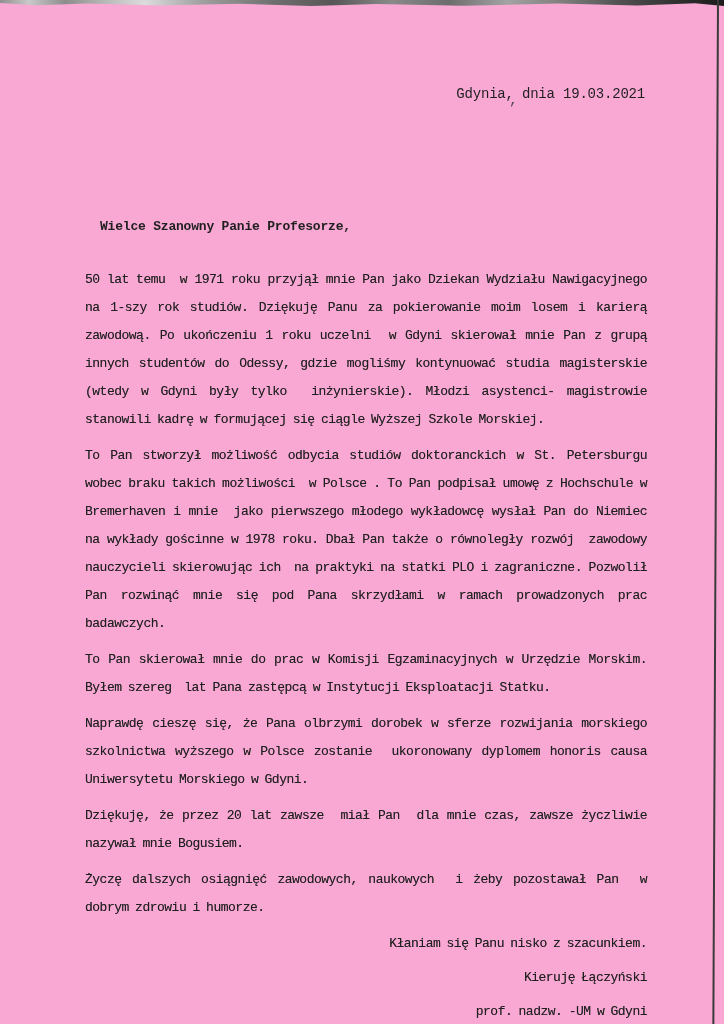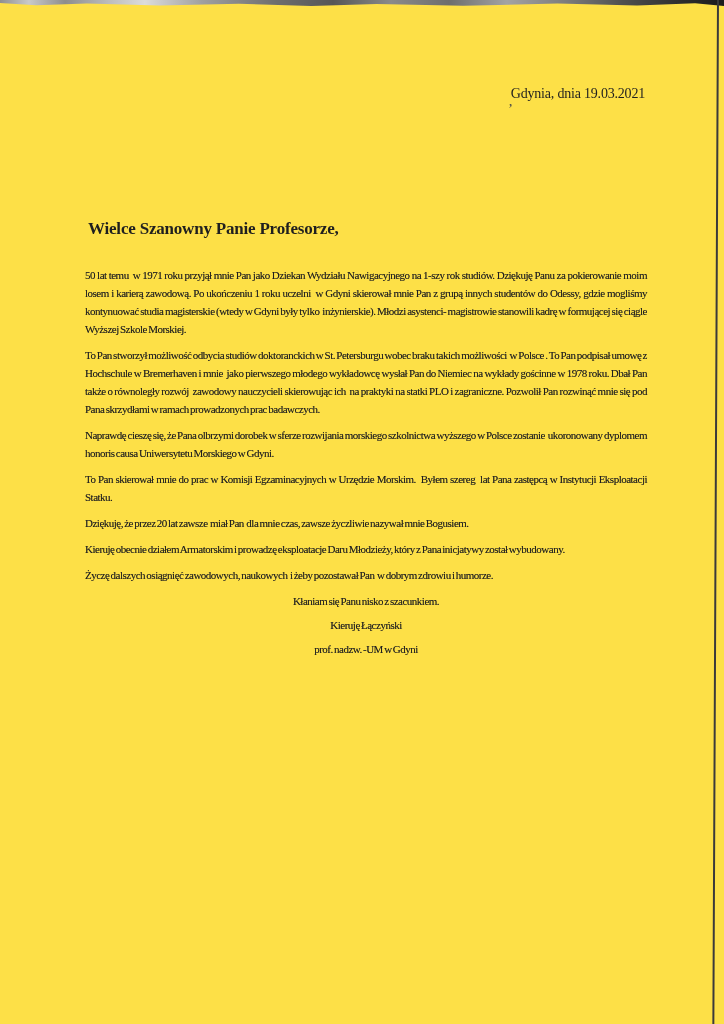--- a/index.html
+++ b/index.html
@@ -4,23 +4,23 @@
 <style>
   html, body {
     margin: 0;
     padding: 0;
     background: #ffffff;
   }
   .page {
     position: relative;
     width: 724px;
     height: 1024px;
-    background: #fde047;
+    background: #f9a8d4;
     overflow: hidden;
-    font-family: Liberation Serif, serif;
+    font-family: Liberation Mono, monospace;
     color: #1f1f1f;
   }
   
   .scan-top {
     position: absolute;
     top: 0; left: 0;
     width: 724px; height: 6px;
     background: linear-gradient(90deg,
       #8f8f8f 0%, #c9c9c9 4%, #8d8d8d 9%, #bcbcbc 15%, #dcdcdc 20%,
       #9f9f9f 28%, #6e6e6e 38%, #565656 46%, #8a8a8a 54%, #6d6d6d 62%,
@@ -48,67 +48,66 @@
     letter-spacing: -0.2px;
   }
   .stray {
     position: absolute;
     top: 101px; left: 508px;
     font-size: 15px;
     color: #4a4a4a;
   }
   .salutation {
     position: absolute;
-    top: 219px; left: 88px;
-    font-size: 17px;
+    top: 219px; left: 100px;
+    font-size: 13px;
     font-weight: 700;
     letter-spacing: -0.2px;
     white-space: pre-wrap;
   }
   .body {
     position: absolute;
     top: 266px; left: 85px;
     width: 562px;
   }
   .body p {
     margin: 0 0 8px 0;
-    font-size: 11px;
-    line-height: 18px;
+    font-size: 13px;
+    line-height: 28px;
     letter-spacing: -0.5px;
     word-spacing: -1px;
     text-align: justify;
     white-space: pre-wrap;
     text-shadow: 0 0 0.4px rgba(40,40,40,0.55);
   }
   .body p.closer {
     margin-bottom: 6px;
-    text-align: center;
+    text-align: right;
   }
 </style>
 </head>
 <body>
 
 <div class="page">
 
   <div class="scan-top"></div>
   <div class="scan-right"></div>
 
   <div class="date">Gdynia, dnia 19.03.2021</div>
 
   <div class="stray">’</div>
 
   <div class="salutation">Wielce Szanowny Panie Profesorze,</div>
 
   <div class="body">
     <p class="para">50 lat temu  w 1971 roku przyjął mnie Pan jako Dziekan Wydziału Nawigacyjnego na 1-szy rok studiów. Dziękuję Panu za pokierowanie moim losem i karierą zawodową. Po ukończeniu 1 roku uczelni  w Gdyni skierował mnie Pan z grupą innych studentów do Odessy, gdzie mogliśmy kontynuować studia magisterskie (wtedy w Gdyni były tylko  inżynierskie). Młodzi asystenci- magistrowie stanowili kadrę w formującej się ciągle Wyższej Szkole Morskiej.</p>
     <p class="para">To Pan stworzył możliwość odbycia studiów doktoranckich w St. Petersburgu wobec braku takich możliwości  w Polsce . To Pan podpisał umowę z Hochschule w Bremerhaven i mnie  jako pierwszego młodego wykładowcę wysłał Pan do Niemiec na wykłady gościnne w 1978 roku. Dbał Pan także o równoległy rozwój  zawodowy nauczycieli skierowując ich  na praktyki na statki PLO i zagraniczne. Pozwolił Pan rozwinąć mnie się pod Pana skrzydłami w ramach prowadzonych prac badawczych.</p>
+    <p class="para">To Pan skierował mnie do prac w Komisji Egzaminacyjnych w Urzędzie Morskim.  Byłem szereg  lat Pana zastępcą w Instytucji Eksploatacji Statku.</p>
     <p class="para">Naprawdę cieszę się, że Pana olbrzymi dorobek w sferze rozwijania morskiego szkolnictwa wyższego w Polsce zostanie  ukoronowany dyplomem honoris causa Uniwersytetu Morskiego w Gdyni.</p>
-    <p class="para">To Pan skierował mnie do prac w Komisji Egzaminacyjnych w Urzędzie Morskim.  Byłem szereg  lat Pana zastępcą w Instytucji Eksploatacji Statku.</p>
     <p class="para">Dziękuję, że przez 20 lat zawsze  miał Pan  dla mnie czas, zawsze życzliwie nazywał mnie Bogusiem.</p>
-    <p class="para">Kieruję obecnie działem Armatorskim i prowadzę eksploatacje Daru Młodzieży, który z Pana inicjatywy został wybudowany.</p>
     <p class="para">Życzę dalszych osiągnięć zawodowych, naukowych  i żeby pozostawał Pan  w dobrym zdrowiu i humorze.</p>
 
     <p class="closer">Kłaniam się Panu nisko z szacunkiem.</p>
     <p class="closer">Kieruję Łączyński</p>
     <p class="closer">prof. nadzw. -UM w Gdyni</p>
   </div>
 
 </div>
 
 </body></html>

